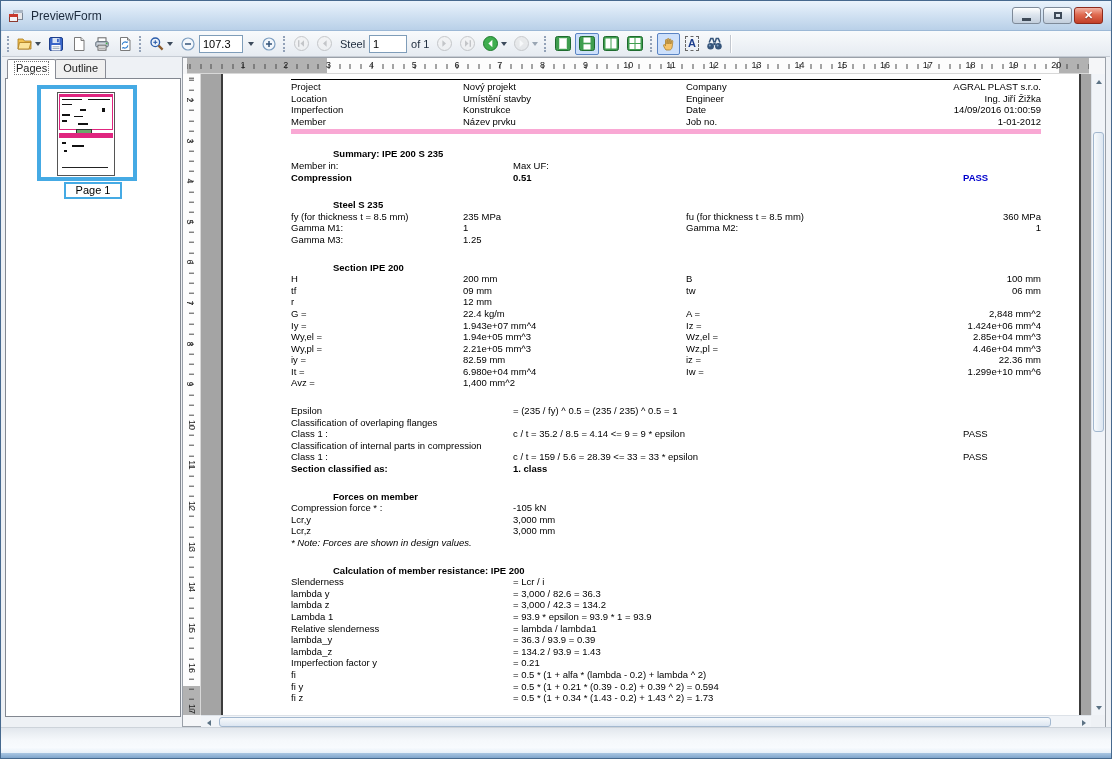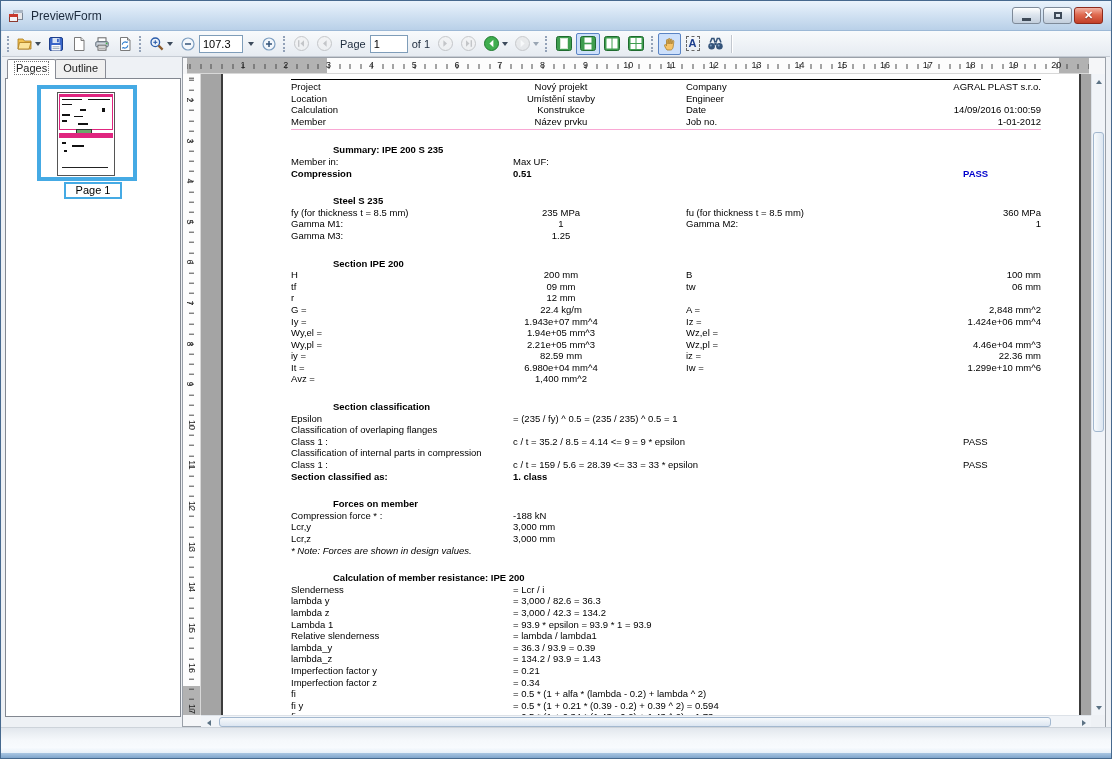--- a/index.html
+++ b/index.html
@@ -79,30 +79,30 @@
   .ruler-v .shade{position:absolute;left:0;right:0;background:#b2b2b2;}
   .rvnum{position:absolute;left:4px;transform:translateY(-50%) rotate(90deg);font-size:9px;color:#222;z-index:2;}
 
   .canvas{position:absolute;left:18px;top:16px;width:890px;height:641px;background:#a4a4a4;overflow:hidden;}
   .page{position:absolute;left:20px;top:0;width:860px;height:1200px;background:#fff;
     border-left:2px solid #3c3c3c;border-right:2px solid #3c3c3c;}
   .doc{position:absolute;left:68px;top:5px;width:750px;color:#000;}
   .drow{position:relative;height:11.6px;font-size:9.5px;line-height:11.6px;white-space:nowrap;}
   .drow span{position:absolute;top:0;}
   .ca{left:0;}
-  .cb{left:165px;width:210px;text-align:center;}
+  .cb{left:172px;width:210px;text-align:left;}
   .cc{left:395px;}
   .cd{left:430px;width:320px;text-align:right;}
   .cf{left:222px;}
   .cp{left:672px;}
   .hd{font-weight:bold;margin-left:42px;}
   .drow.b span{font-weight:bold;}
   .drow.i span{font-style:italic;}
   .blue{color:#0000cc;font-weight:bold;}
-  .doc-header{border-top:1px solid #000;border-bottom:1px solid #f9a8d4;padding:1px 0 2px;}
+  .doc-header{border-top:1px solid #000;border-bottom:5px solid #f9a8d4;padding:1px 0 2px;}
   .section{margin-top:16px;}
   .section.first{margin-top:14px;}
 
   
   .vscroll{position:absolute;left:908px;top:16px;width:14px;height:641px;background:#f1f4f8;border-left:1px solid #dde2e8;}
   .hscroll{position:absolute;left:18px;top:657px;width:890px;height:13px;background:#f1f4f8;border-top:1px solid #dde2e8;}
   .sb-btn{position:absolute;display:flex;align-items:center;justify-content:center;}
   .vscroll .sb-btn{left:0;width:14px;height:15px;}
   .hscroll .sb-btn{top:0;height:13px;width:15px;}
   .tri-up{width:0;height:0;border-left:3.5px solid transparent;border-right:3.5px solid transparent;border-bottom:4px solid #5b7284;}
@@ -231,21 +231,21 @@
           <path d="M11 5.2 7.5 8.5l3.5 3.3z" fill="#9aa2ac"></path>
           <rect x="5" y="5.2" width="1.4" height="6.6" fill="#9aa2ac"></rect>
         </svg>
     </div>
     <div class="tbtn disabled">
       <svg width="17" height="17" viewBox="0 0 17 17">
           <circle cx="8.5" cy="8.5" r="7" fill="#f0f1f3" stroke="#9aa2ac"></circle>
           <path d="M10.6 5.2 7 8.5l3.6 3.3z" fill="#9aa2ac"></path>
         </svg>
     </div>
-    <span class="tb-label">Page</span>
+    <span class="tb-label">Steel</span>
     <input class="tb-input small" value="1" style="">
     <span class="tb-label">of 1</span>
     <div class="tbtn disabled">
       <svg width="17" height="17" viewBox="0 0 17 17">
           <circle cx="8.5" cy="8.5" r="7" fill="#f0f1f3" stroke="#9aa2ac"></circle>
           <path d="M6.4 5.2 10 8.5l-3.6 3.3z" fill="#9aa2ac"></path>
         </svg>
     </div>
     <div class="tbtn disabled">
       <svg width="17" height="17" viewBox="0 0 17 17">
@@ -414,23 +414,24 @@
                 <div class="drow">
                   <span class="ca">Project</span>
                   <span class="cb">Nový projekt</span>
                   <span class="cc">Company</span>
                   <span class="cd">AGRAL PLAST s.r.o.</span>
                 </div>
                 <div class="drow">
                   <span class="ca">Location</span>
                   <span class="cb">Umístění stavby</span>
                   <span class="cc">Engineer</span>
+                  <span class="cd">Ing. Jiří Žižka</span>
                 </div>
                 <div class="drow">
-                  <span class="ca">Calculation</span>
+                  <span class="ca">Imperfection</span>
                   <span class="cb">Konstrukce</span>
                   <span class="cc">Date</span>
                   <span class="cd">14/09/2016 01:00:59</span>
                 </div>
                 <div class="drow">
                   <span class="ca">Member</span>
                   <span class="cb">Název prvku</span>
                   <span class="cc">Job no.</span>
                   <span class="cd">1-01-2012</span>
                 </div>
@@ -500,20 +501,21 @@
                   <div class="drow">
                     <span class="ca">Iy =</span>
                     <span class="cb">1.943e+07 mm^4</span>
                     <span class="cc">Iz =</span>
                     <span class="cd">1.424e+06 mm^4</span>
                   </div>
                   <div class="drow">
                     <span class="ca">Wy,el =</span>
                     <span class="cb">1.94e+05 mm^3</span>
                     <span class="cc">Wz,el =</span>
+                    <span class="cd">2.85e+04 mm^3</span>
                   </div>
                   <div class="drow">
                     <span class="ca">Wy,pl =</span>
                     <span class="cb">2.21e+05 mm^3</span>
                     <span class="cc">Wz,pl =</span>
                     <span class="cd">4.46e+04 mm^3</span>
                   </div>
                   <div class="drow">
                     <span class="ca">iy =</span>
                     <span class="cb">82.59 mm</span>
@@ -526,23 +528,20 @@
                     <span class="cc">Iw =</span>
                     <span class="cd">1.299e+10 mm^6</span>
                   </div>
                   <div class="drow">
                     <span class="ca">Avz =</span>
                     <span class="cb">1,400 mm^2</span>
                   </div>
                 </div>
                 <div class="section">
                   <div class="drow">
-                    <span class="ca hd">Section classification</span>
-                  </div>
-                  <div class="drow">
                     <span class="ca">Epsilon</span>
                     <span class="cf">= (235 / fy) ^ 0.5 = (235 / 235) ^ 0.5 = 1</span>
                   </div>
                   <div class="drow">
                     <span class="ca">Classification of overlaping flanges</span>
                   </div>
                   <div class="drow">
                     <span class="ca">Class 1 :</span>
                     <span class="cf">c / t = 35.2 / 8.5 = 4.14 &lt;= 9 = 9 * epsilon</span>
                     <span class="cp">PASS</span>
@@ -559,21 +558,21 @@
                     <span class="ca">Section classified as:</span>
                     <span class="cf">1. class</span>
                   </div>
                 </div>
                 <div class="section">
                   <div class="drow">
                     <span class="ca hd">Forces on member</span>
                   </div>
                   <div class="drow">
                     <span class="ca">Compression force * :</span>
-                    <span class="cf">-188 kN</span>
+                    <span class="cf">-105 kN</span>
                   </div>
                   <div class="drow">
                     <span class="ca">Lcr,y</span>
                     <span class="cf">3,000 mm</span>
                   </div>
                   <div class="drow">
                     <span class="ca">Lcr,z</span>
                     <span class="cf">3,000 mm</span>
                   </div>
                   <div class="drow i">
@@ -608,24 +607,20 @@
                     <span class="ca">lambda_y</span>
                     <span class="cf">= 36.3 / 93.9 = 0.39</span>
                   </div>
                   <div class="drow">
                     <span class="ca">lambda_z</span>
                     <span class="cf">= 134.2 / 93.9 = 1.43</span>
                   </div>
                   <div class="drow">
                     <span class="ca">Imperfection factor y</span>
                     <span class="cf">= 0.21</span>
-                  </div>
-                  <div class="drow">
-                    <span class="ca">Imperfection factor z</span>
-                    <span class="cf">= 0.34</span>
                   </div>
                   <div class="drow">
                     <span class="ca">fi</span>
                     <span class="cf">= 0.5 * (1 + alfa * (lambda - 0.2) + lambda ^ 2)</span>
                   </div>
                   <div class="drow">
                     <span class="ca">fi y</span>
                     <span class="cf">= 0.5 * (1 + 0.21 * (0.39 - 0.2) + 0.39 ^ 2) = 0.594</span>
                   </div>
                   <div class="drow">

